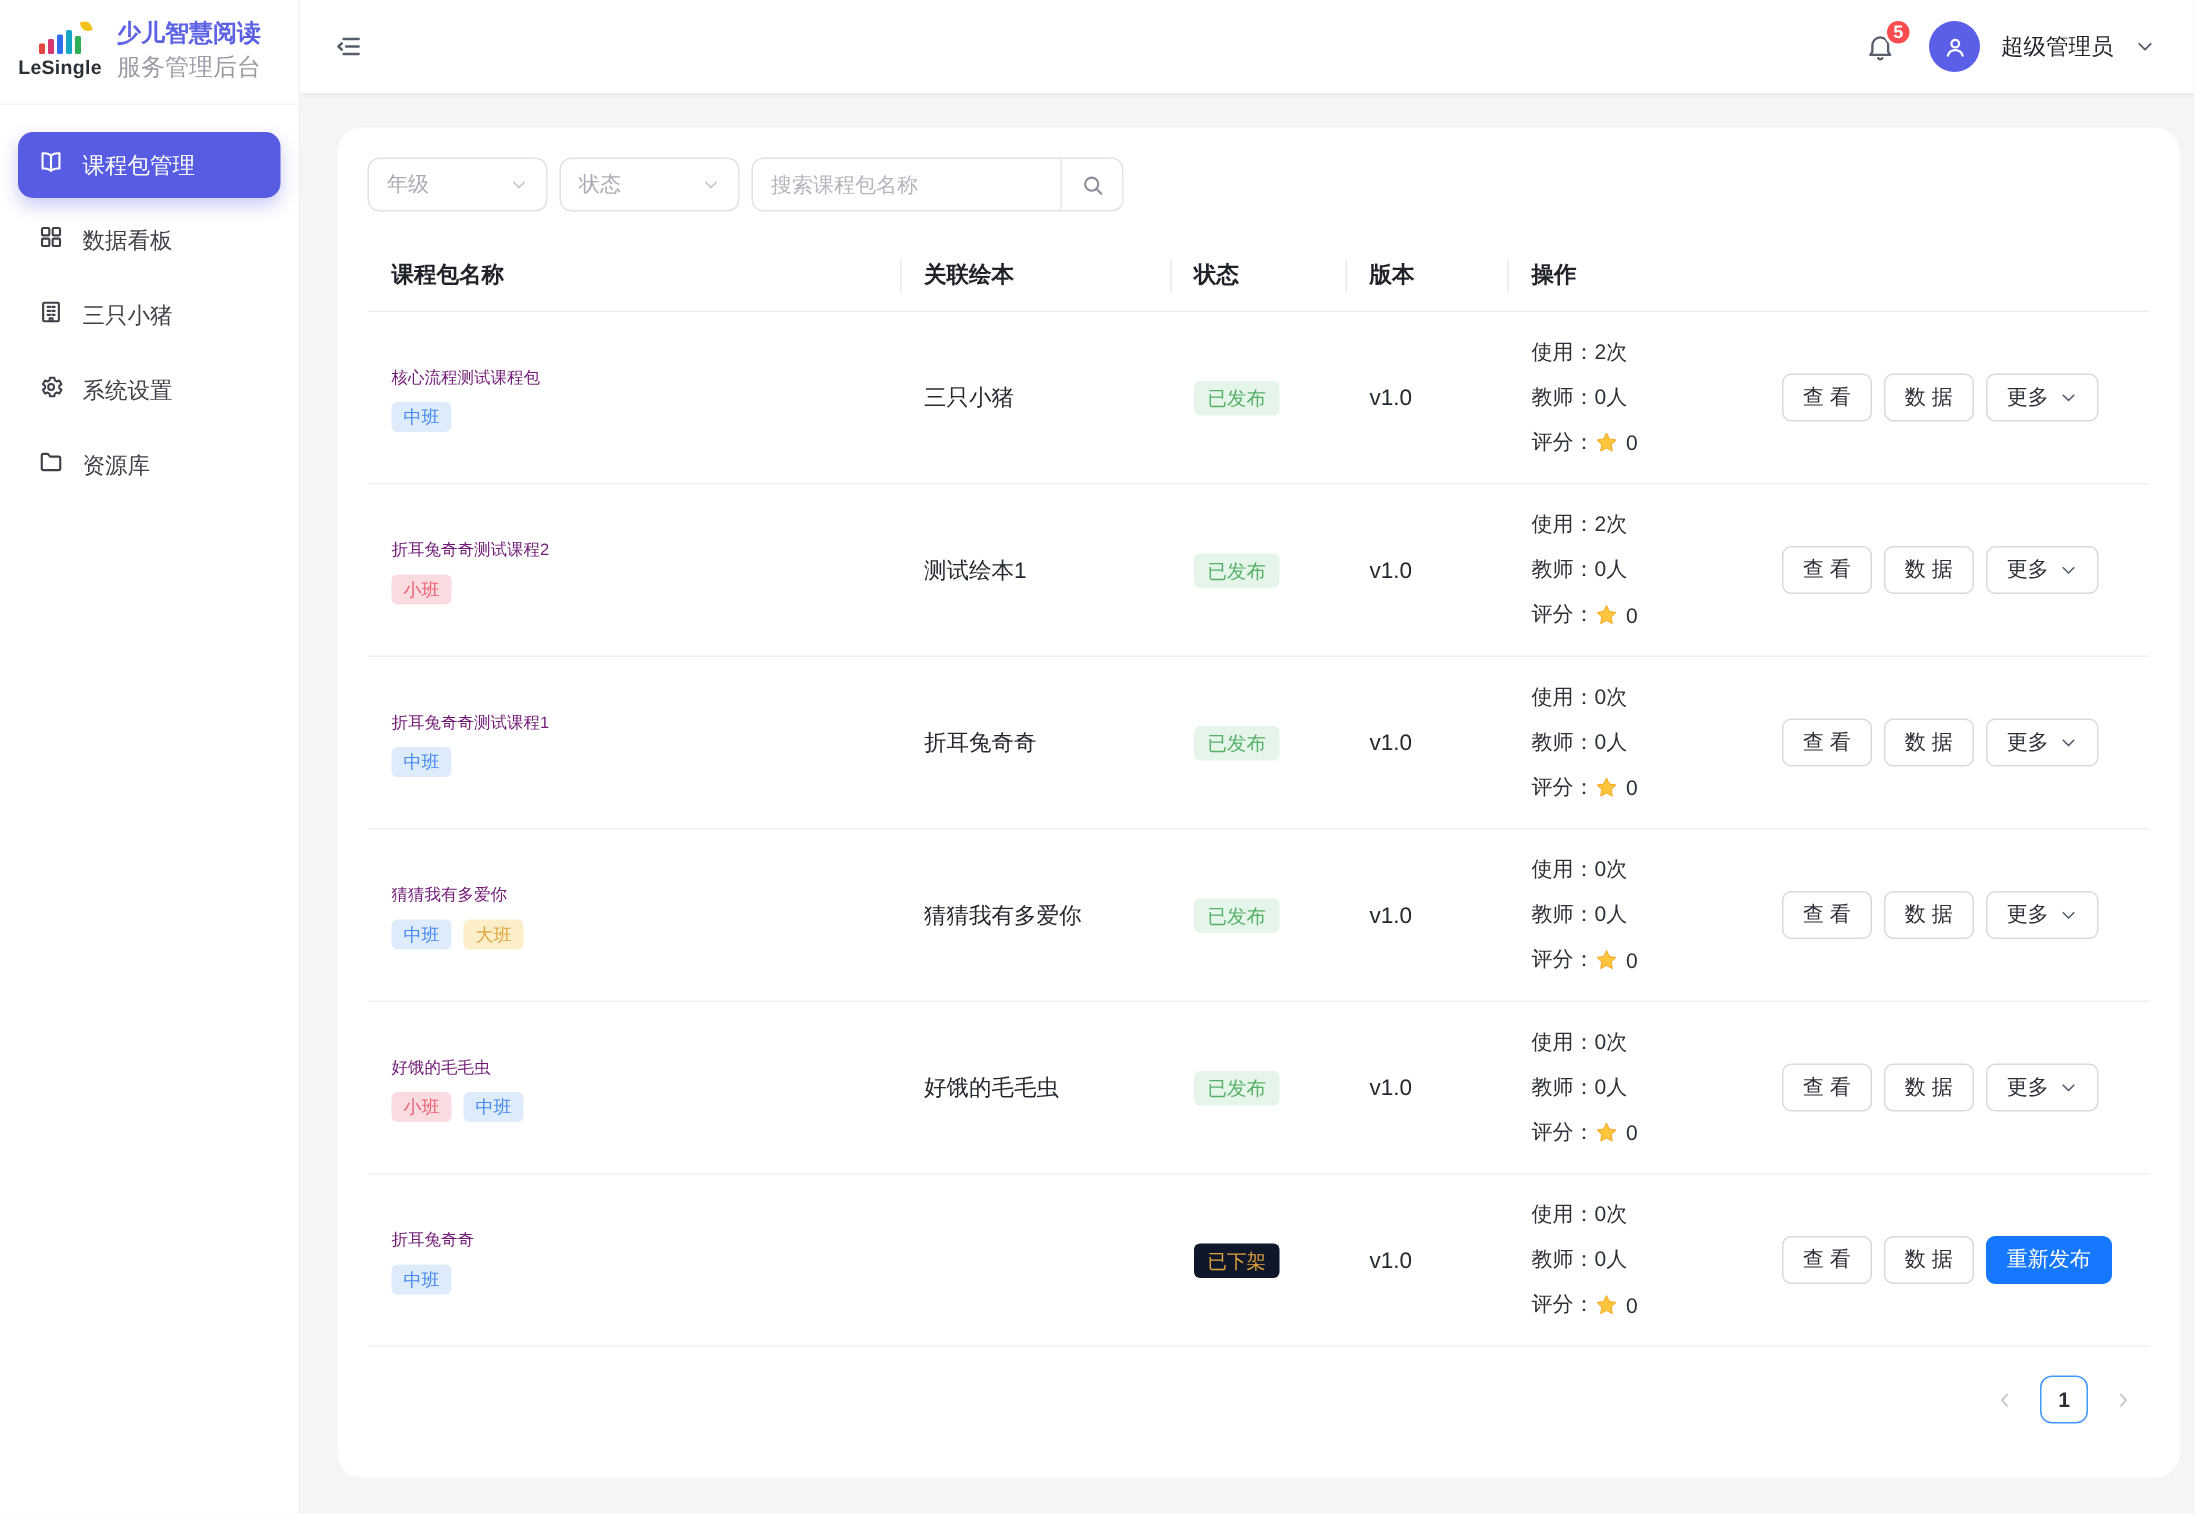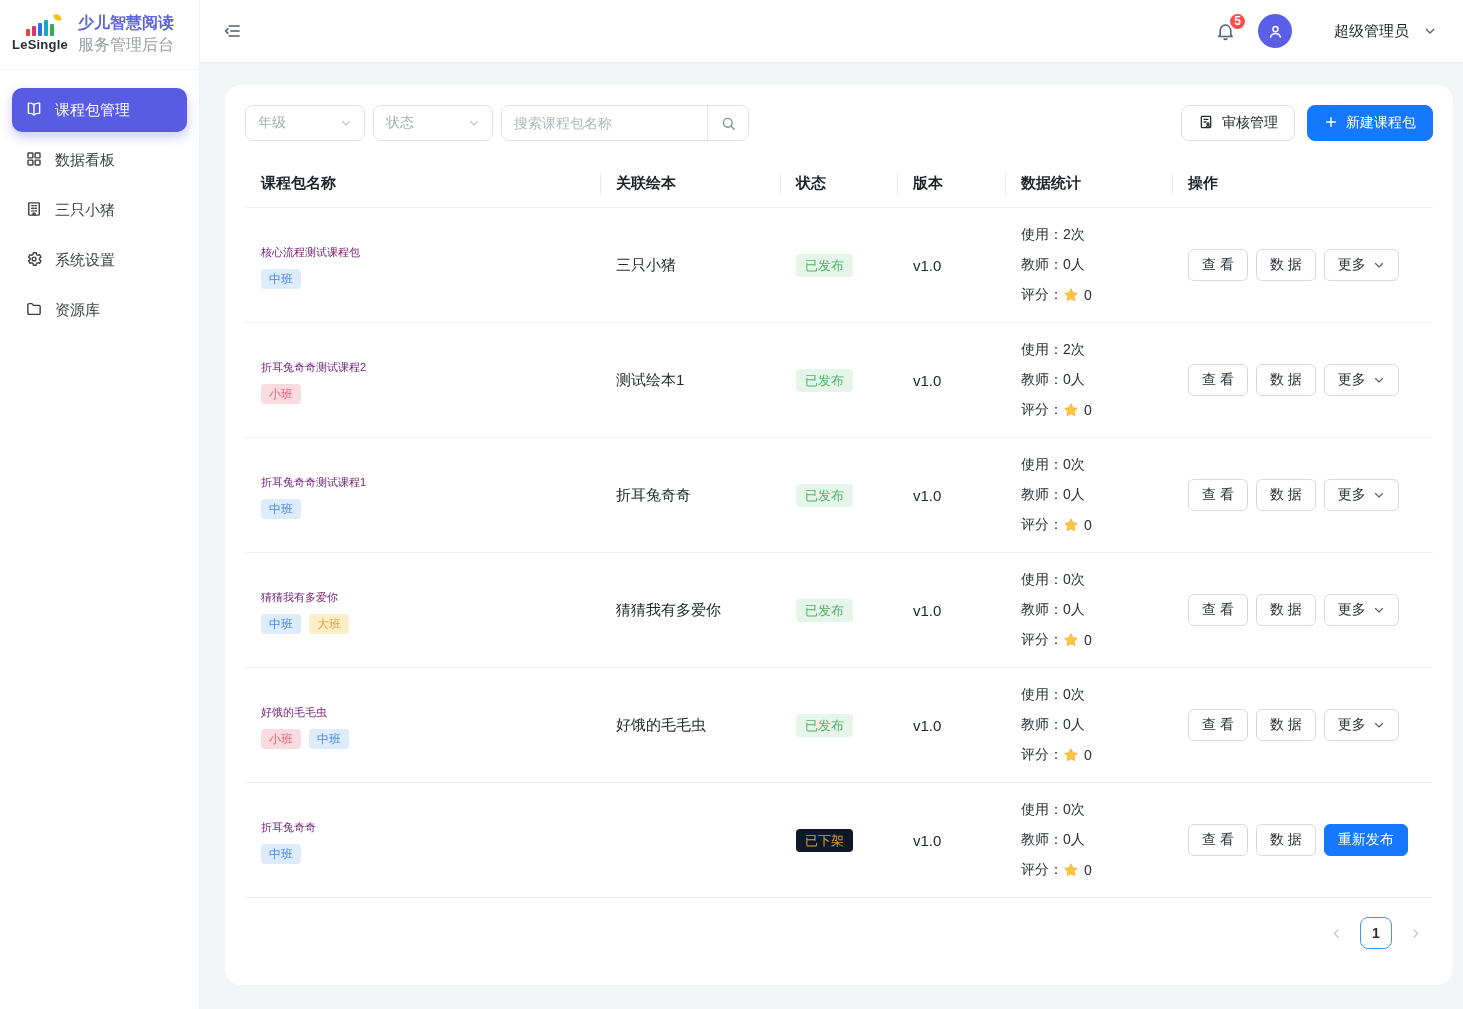--- a/index.html
+++ b/index.html
@@ -31,21 +31,21 @@
   .menu-item svg { flex-shrink: 0; }
   .menu-item.active { background: #575ce2; color: #fff; box-shadow: 0 5px 12px rgba(87,92,226,.32); }
   
   .main { flex: 1; display: flex; flex-direction: column; height: 100%; min-width: 0; }
   .topbar { height: 62px; background: #fff; display: flex; align-items: center; justify-content: space-between; padding: 0 26px 0 22px; box-shadow: 0 1px 3px rgba(0,0,0,.05); position: relative; z-index: 2; }
   .fold-btn { color: #565e6b; display: flex; align-items: center; cursor: pointer; }
   .topbar-right { display: flex; align-items: center; gap: 14px; }
   .bell-wrap { position: relative; color: #565e6b; display: flex; cursor: pointer; margin-right: 8px; }
   .badge { position: absolute; top: -9px; right: -11px; min-width: 19px; height: 19px; padding: 0 4px; background: #ff4d4f; color: #fff; font-size: 12px; border-radius: 10px; border: 2px solid #fff; display: flex; align-items: center; justify-content: center; font-weight: 600; }
   .avatar { width: 34px; height: 34px; border-radius: 50%; background: #5b5fe8; display: flex; align-items: center; justify-content: center; cursor: pointer; }
-  .user-name { font-size: 15px; color: #1f2329; margin-left: 28px; }
+  .user-name { font-size: 15px; color: #1f2329; }
   .user-caret { color: #565e6b; display: flex; cursor: pointer; }
   
   .content { flex: 1; padding: 23px 10px 24px 25px; min-height: 0; }
   .card { background: #fff; border-radius: 16px; height: 100%; padding-top: 20px; display: flex; flex-direction: column; }
   .filter-row { display: flex; align-items: center; margin: 0 20px 19px 20px; }
   .select { width: 120px; height: 36px; border: 1px solid #e0e2e8; border-radius: 8px; background: #fff; display: flex; align-items: center; justify-content: space-between; padding: 0 12px; font-size: 14px; color: #a9acb3; margin-right: 8px; cursor: pointer; }
   .select .caret { color: #c2c5cc; display: flex; }
   .search-box { width: 248px; height: 36px; border: 1px solid #e0e2e8; border-radius: 8px; background: #fff; display: flex; align-items: stretch; overflow: hidden; }
   .search-box input { flex: 1; border: none; outline: none; padding: 0 12px; font-size: 14px; color: #24292f; font-family: inherit; }
   .search-box input::placeholder { color: #b3b6bd; }
@@ -195,46 +195,28 @@
         </div>
         <div class="search-box">
           <input type="text" placeholder="搜索课程包名称" style="">
           <span class="search-btn">
               <svg width="17" height="17" viewBox="0 0 24 24" fill="none" stroke="currentColor" stroke-width="2" stroke-linecap="round">
                 <circle cx="11" cy="11" r="6.2"></circle>
                 <path d="M15.6 15.6 20 20"></path>
               </svg>
             </span>
         </div>
-        <div class="filter-right">
-          <button class="btn btn-outline">
-            <span><svg width="16" height="16" viewBox="0 0 24 24" fill="none" stroke="currentColor" stroke-width="1.9" stroke-linecap="round" stroke-linejoin="round">
-                  <rect x="5" y="3.5" width="14" height="17" rx="1.2"></rect>
-                  <path d="M9 8h6M9 12h3"></path>
-                  <circle cx="15" cy="15" r="1.6"></circle>
-                  <path d="M12.6 19.5c.3-1.4 1.2-2.2 2.4-2.2s2.1.8 2.4 2.2"></path>
-                </svg></span>
-            <span>审核管理</span>
-          </button>
-          <button class="btn btn-primary">
-            <span><svg width="14" height="14" viewBox="0 0 24 24" fill="none" stroke="currentColor" stroke-width="2.4" stroke-linecap="round">
-                  <path d="M12 4.5v15M4.5 12h15"></path>
-                </svg></span>
-            <span>新建课程包</span>
-          </button>
-        </div>
       </div>
 
       <div class="table">
         <div class="thead">
           <div class="th">课程包名称</div>
           <div class="th">关联绘本</div>
           <div class="th">状态</div>
           <div class="th">版本</div>
-          <div class="th">数据统计</div>
           <div class="th">操作</div>
         </div>
         <div id="table-body">
             <div class="tr">
               <div class="td"><span class="name-link">核心流程测试课程包</span><div class="tag-row">
                   <span class="tag tag-blue">中班</span>
                 </div></div>
               <div class="td">三只小猪</div>
               <div class="td"><span class="status-tag status-green">已发布</span></div>
               <div class="td">v1.0</div>

